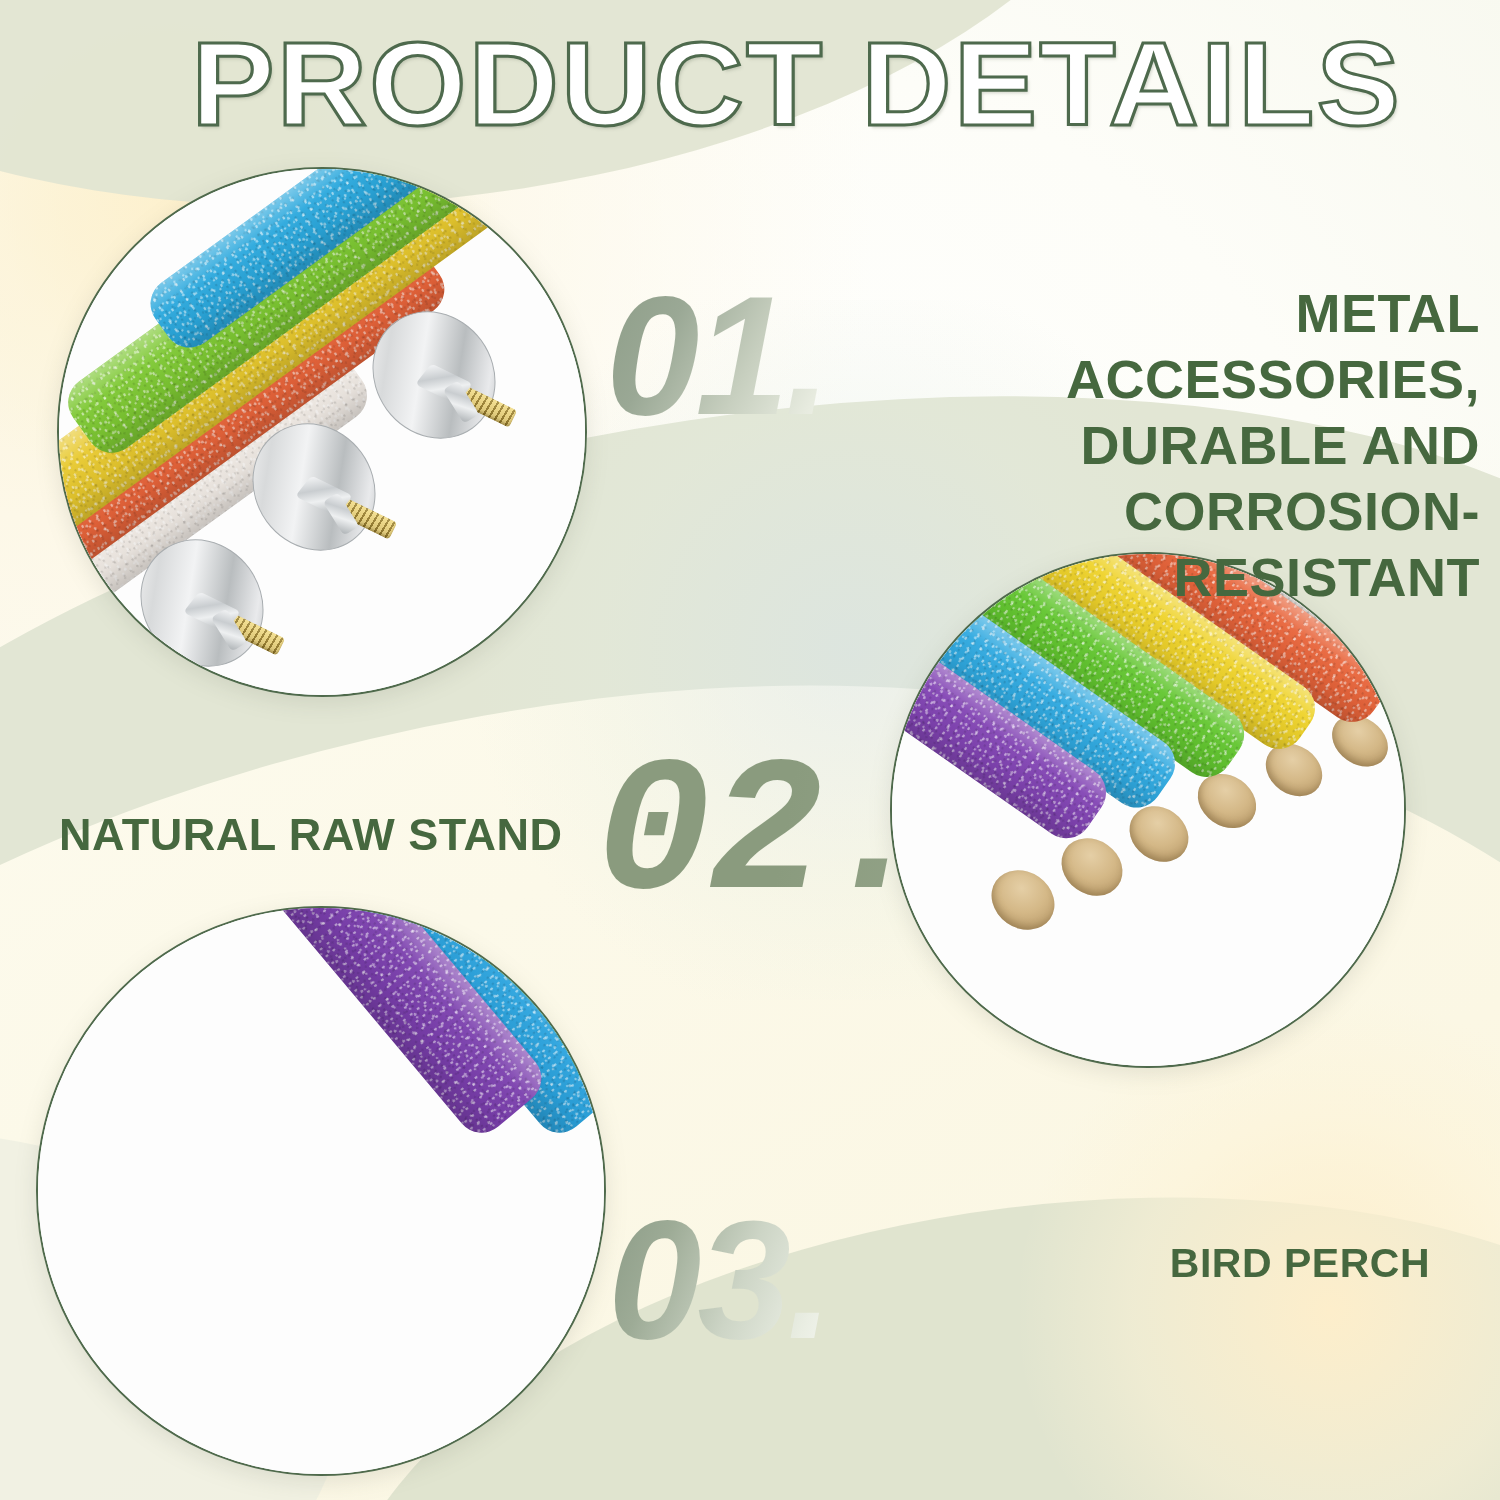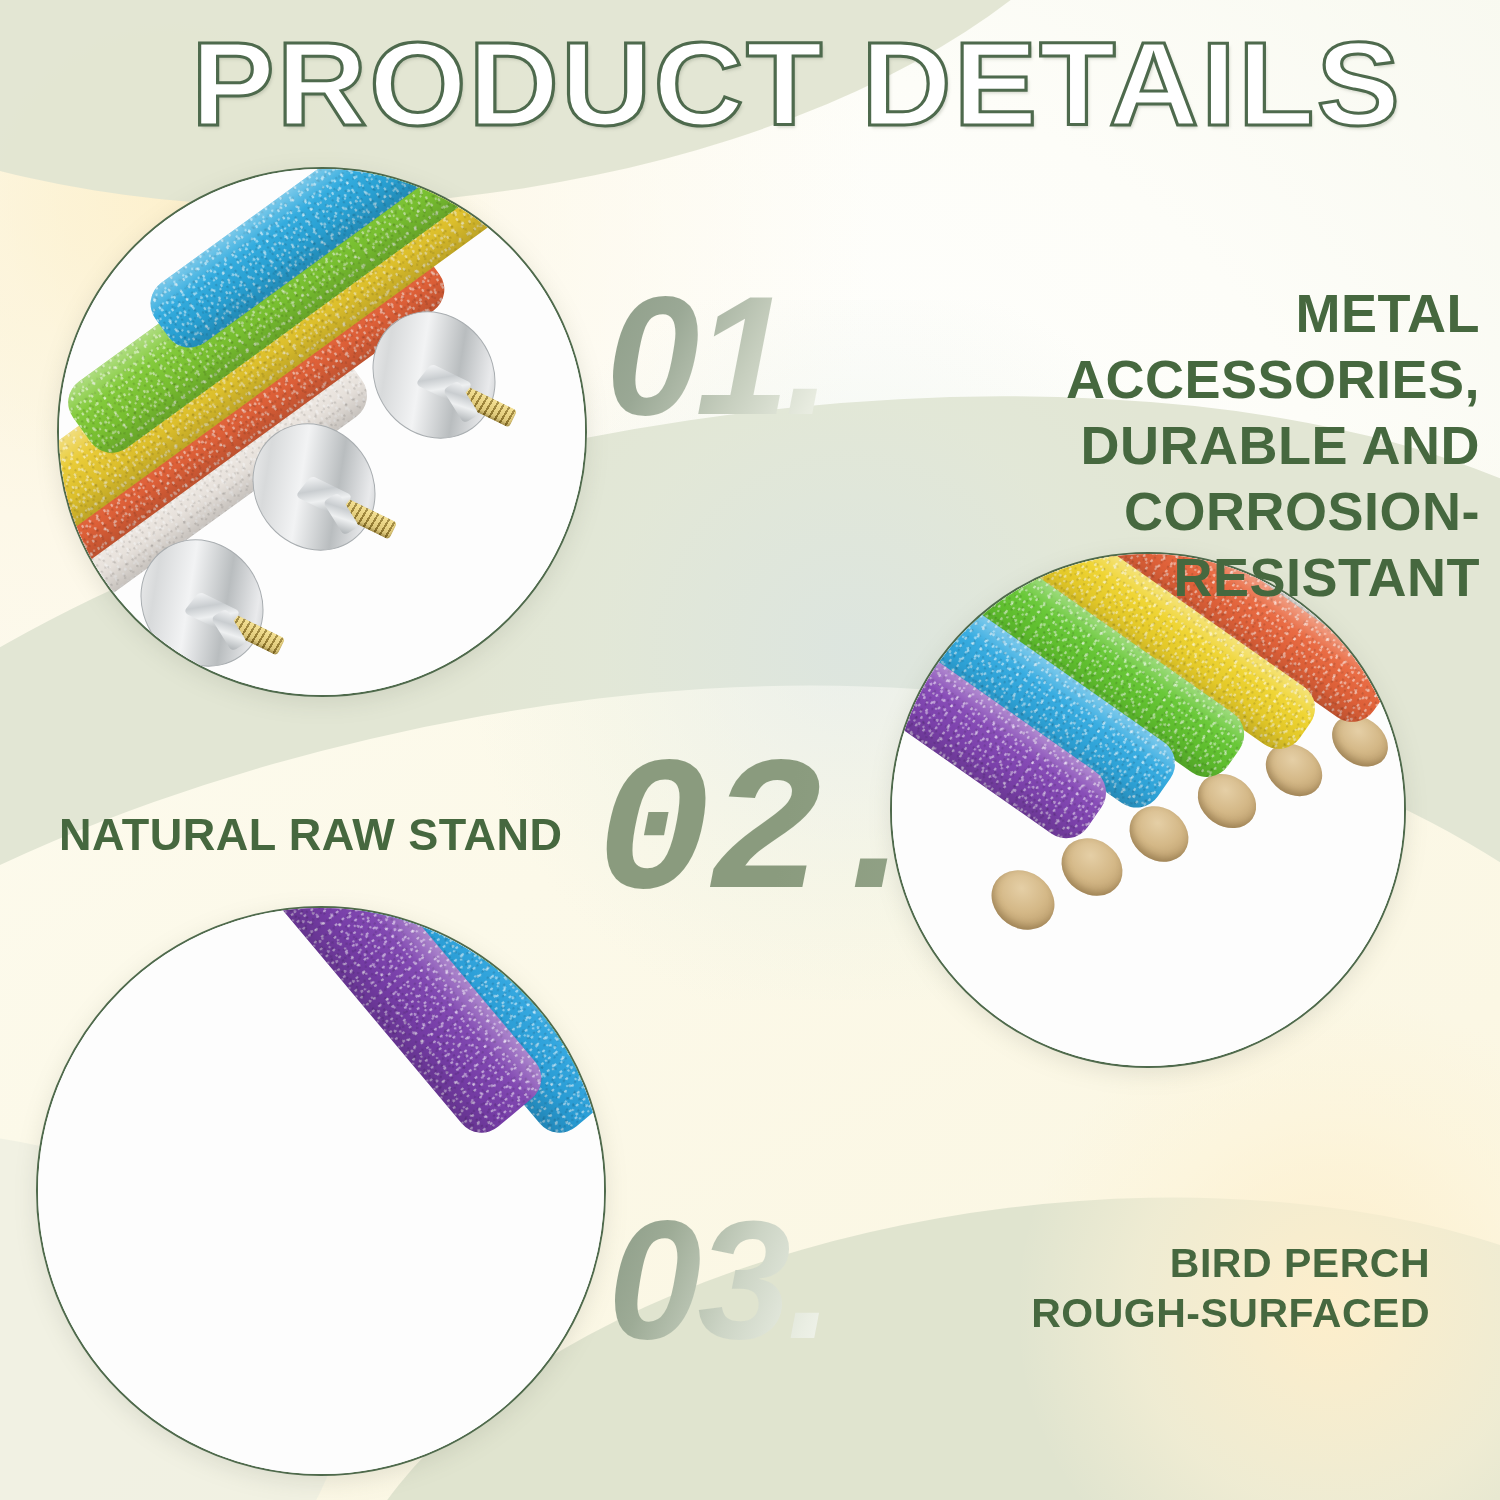--- a/index.html
+++ b/index.html
@@ -332,16 +332,15 @@
     <span class="l">DURABLE AND</span>
     <span class="l">CORROSION-RESISTANT</span>
   </div>
 
   <div class="feat feat-02">
     <span class="l">NATURAL RAW STAND</span>
   </div>
 
   <div class="feat feat-03">
     <span class="l">BIRD PERCH</span>
-    <span class="l">ROUGH-SURFACED</span>
   </div>
 
 </div>
 
 </body></html>

